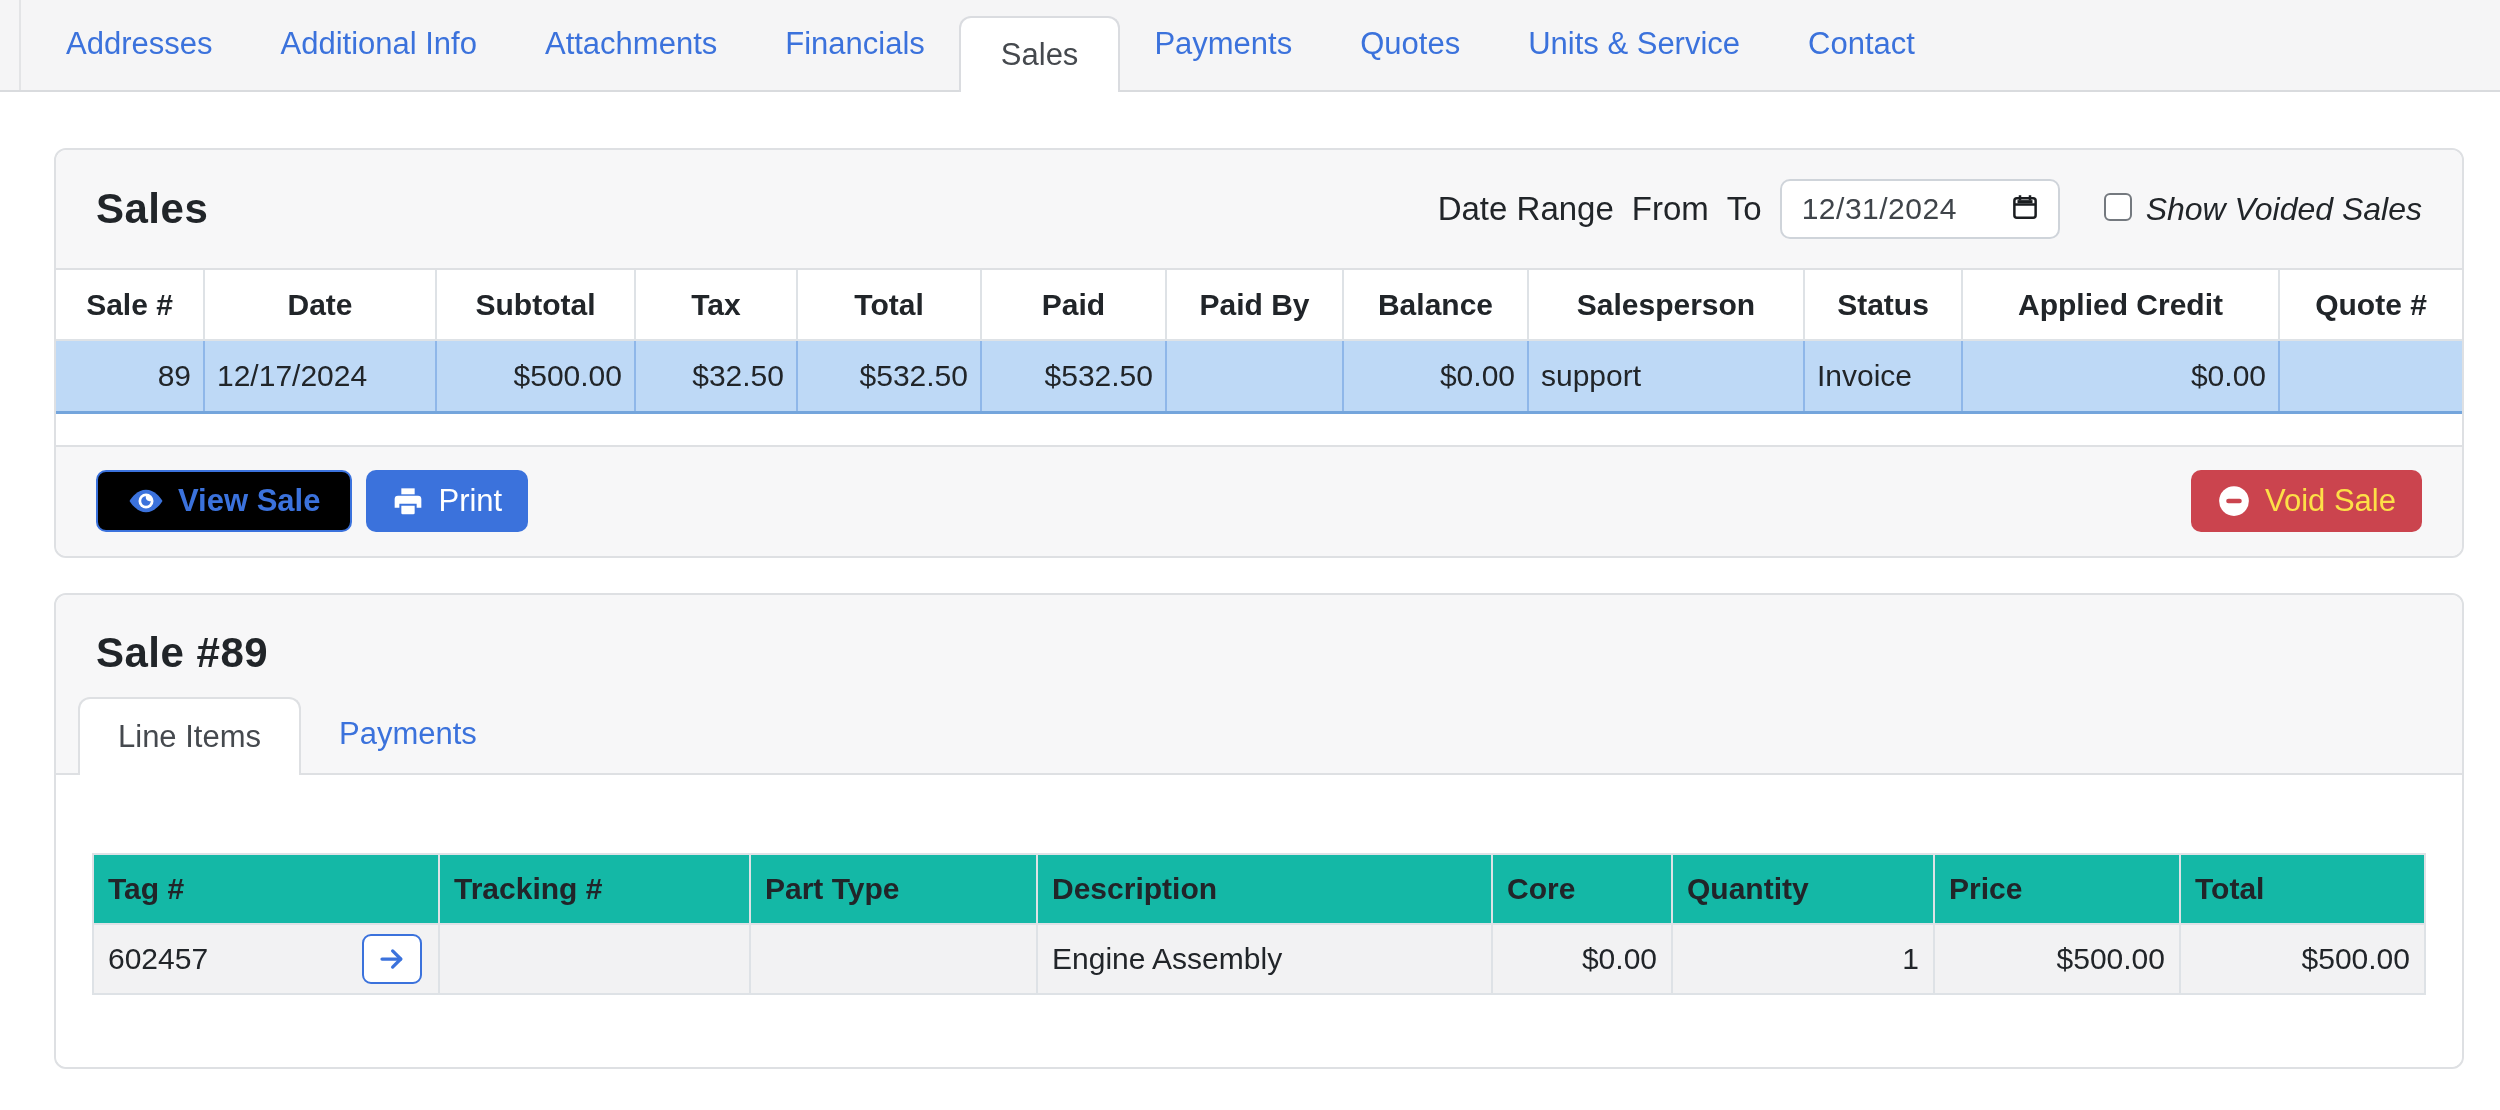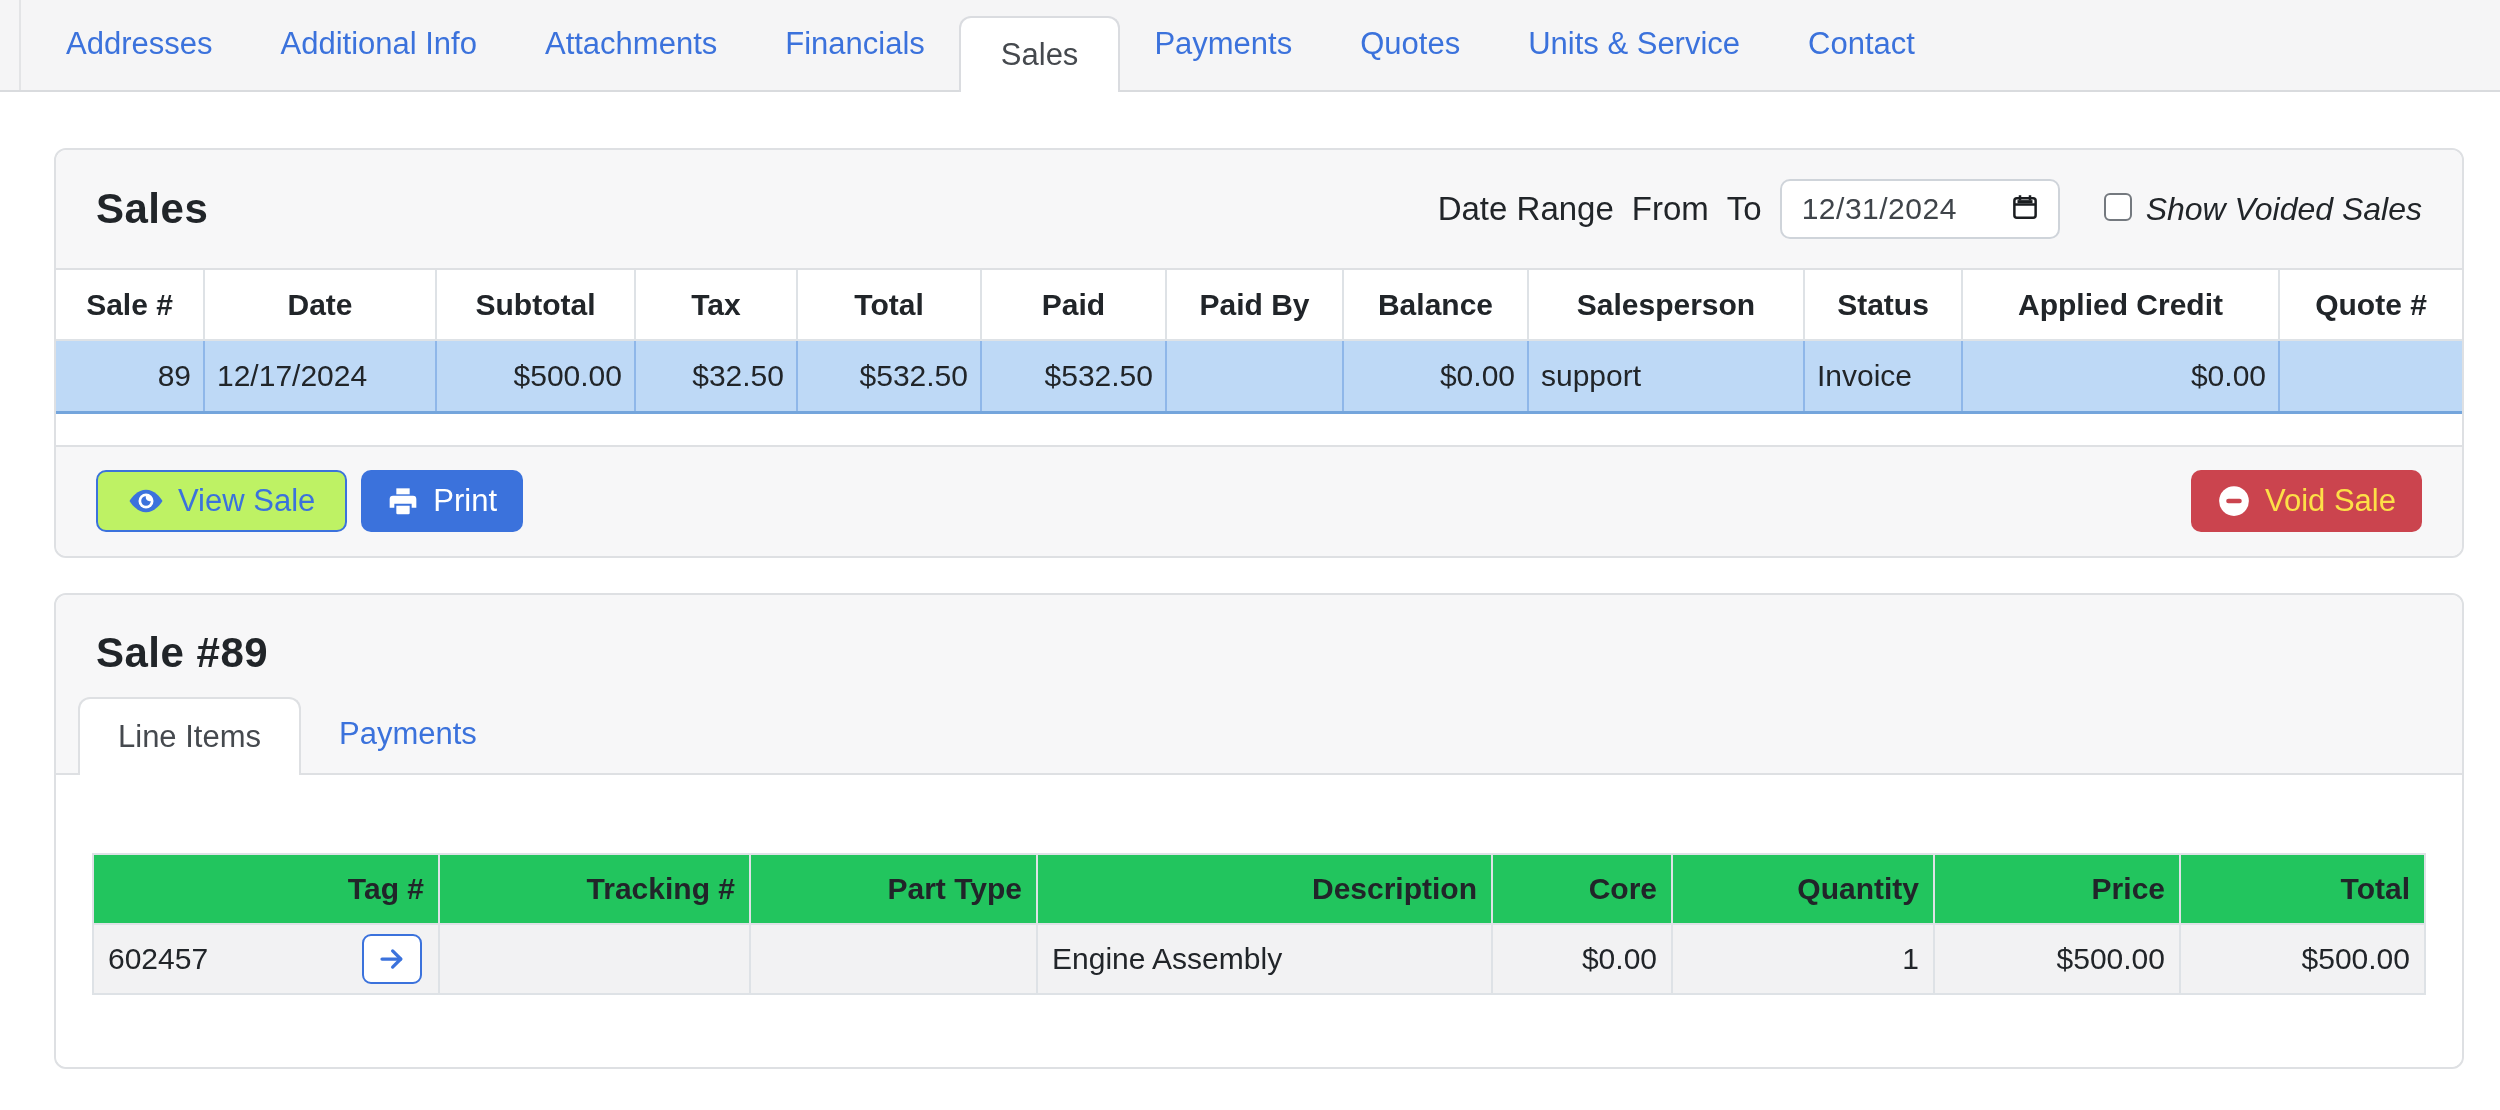--- a/index.html
+++ b/index.html
@@ -91,21 +91,21 @@
   .card-foot{
     background:var(--head-bg,#f7f7f8);border-top:2px solid var(--card-border,#dee0e3);
     border-radius:0 0 11px 11px;height:111px;display:flex;align-items:center;
     padding:0 40px;gap:14px;
   }
   .btn{
     height:62px;border-radius:10px;font-size:31px;display:inline-flex;align-items:center;
     justify-content:center;gap:14px;padding:0 26px;cursor:pointer;border:none;
     font-family:inherit;white-space:nowrap;
   }
-  .btn-outline{background:#bef264;border:2px solid var(--accent,#3b72dc);color:var(--accent,#3b72dc);padding:8px 30px;}
+  .btn-outline{background:#000000;border:2px solid var(--accent,#3b72dc);color:var(--accent,#3b72dc);padding:8px 30px;font-weight:bold;}
   .btn-primary{background:var(--accent,#3b72dc);color:#fff;}
   .btn-danger{background:var(--danger,#cb444e);color:#fde047;margin-left:auto;}
   .btn svg{display:block;}
 
   
   .detail-card{margin-top:35px;}
   .detail-head{height:180px;padding:30px 40px 0 40px;position:relative;display:flex;flex-direction:column;}
   .detail-title{font-size:42px;font-weight:700;margin:4px 0 0 0;letter-spacing:.5px;}
   .detail-tabs{margin-top:auto;display:flex;align-items:flex-end;margin-left:-18px;}
   .inner-tab{
@@ -118,21 +118,21 @@
   .inner-tab-link{color:var(--accent,#3b72dc);}
   .detail-body{padding:78px 36px 72px 36px;border-radius:0 0 11px 11px;background:#fff;}
 
   .items-table{width:100%;border:2px solid var(--table-border,#dee2e6);}
   .items-table th,.items-table td{
     font-size:30px;padding:0 14px;border-right:2px solid var(--table-border,#dee2e6);
     overflow:hidden;white-space:nowrap;
   }
   .items-table th:last-child,.items-table td:last-child{border-right:none;}
   .items-table thead th{
-    font-weight:700;text-align:right;height:70px;background:#22c55e;
+    font-weight:700;text-align:left;height:70px;background:#14b8a6;
     border-bottom:2px solid var(--table-border,#dee2e6);
   }
   .items-table tbody td{height:70px;background:var(--row-alt,#f2f2f3);}
   .tag-cell-inner{display:flex;align-items:center;}
   .tag-num{flex:1;}
   .arrow-btn{
     width:60px;height:50px;background:#fff;border:2.5px solid var(--accent,#3b72dc);
     border-radius:9px;display:flex;align-items:center;justify-content:center;cursor:pointer;
     margin-right:2px;
   }

